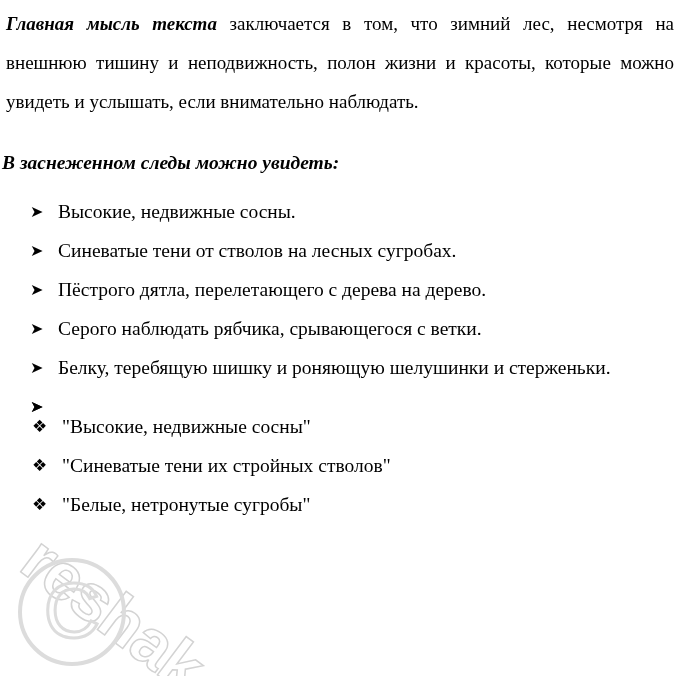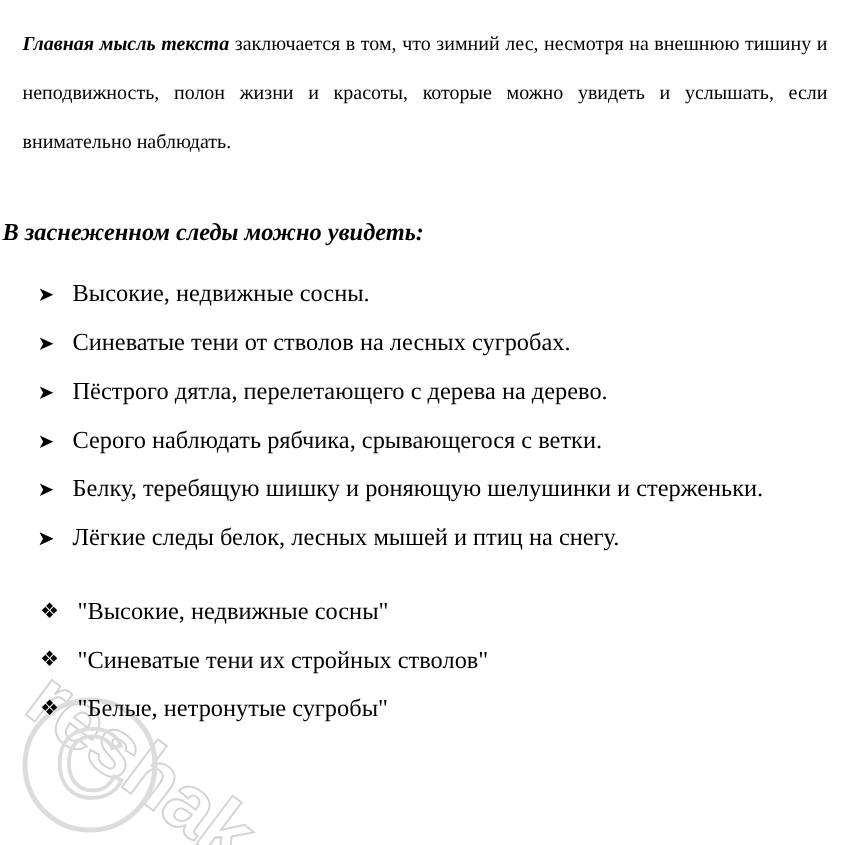--- a/index.html
+++ b/index.html
@@ -76,25 +76,25 @@
     line-height: 1;
   }
 
   
   .content {
     position: relative;
     z-index: 2;
   }
 
   p.para {
-    margin: 16px;
+    margin: 4px;
     padding: 0;
     text-align: justify;
     text-align-last: left;
-    font-size: 16px;
+    font-size: 19px;
     line-height: 39px;
     word-spacing: 0;
   }
   p.para .lead {
     font-weight: bold;
     font-style: italic;
   }
 
   p.section-head {
     margin: 0;
@@ -164,21 +164,21 @@
 
     <div class="spacer-xs"></div>
 
     <ul class="blist arrow">
       <li><span class="bullet">➤</span><span>Высокие, недвижные сосны.</span></li>
       <li><span class="bullet">➤</span><span>Синеватые тени от стволов на лесных сугробах.</span></li>
       <li><span class="bullet">➤</span><span>Пёстрого дятла, перелетающего с дерева на дерево.</span></li>
       <li><span class="bullet">➤</span><span>Серого наблюдать рябчика, срывающегося с ветки.</span></li>
       <li class="wrap"><span class="bullet">➤</span><span>Белку, теребящую шишку и роняющую шелушинки и стерженьки.</span></li>
       <li><span class="bullet">➤</span></li>
-      <li><span class="bullet">➤</span><span>Лёгкие следы белок, лесных мышей и птиц на снегу.</span></li>
+      <li><span class="bullet">➤</span></li>
     </ul>
 
     <div class="spacer-xs"></div>
 
 
     <div class="spacer-xs"></div>
 
     <ul class="blist diamond">
       <li><span class="bullet">❖</span><span>"Высокие, недвижные сосны"</span></li>
       <li><span class="bullet">❖</span><span>"Синеватые тени их стройных стволов"</span></li>

